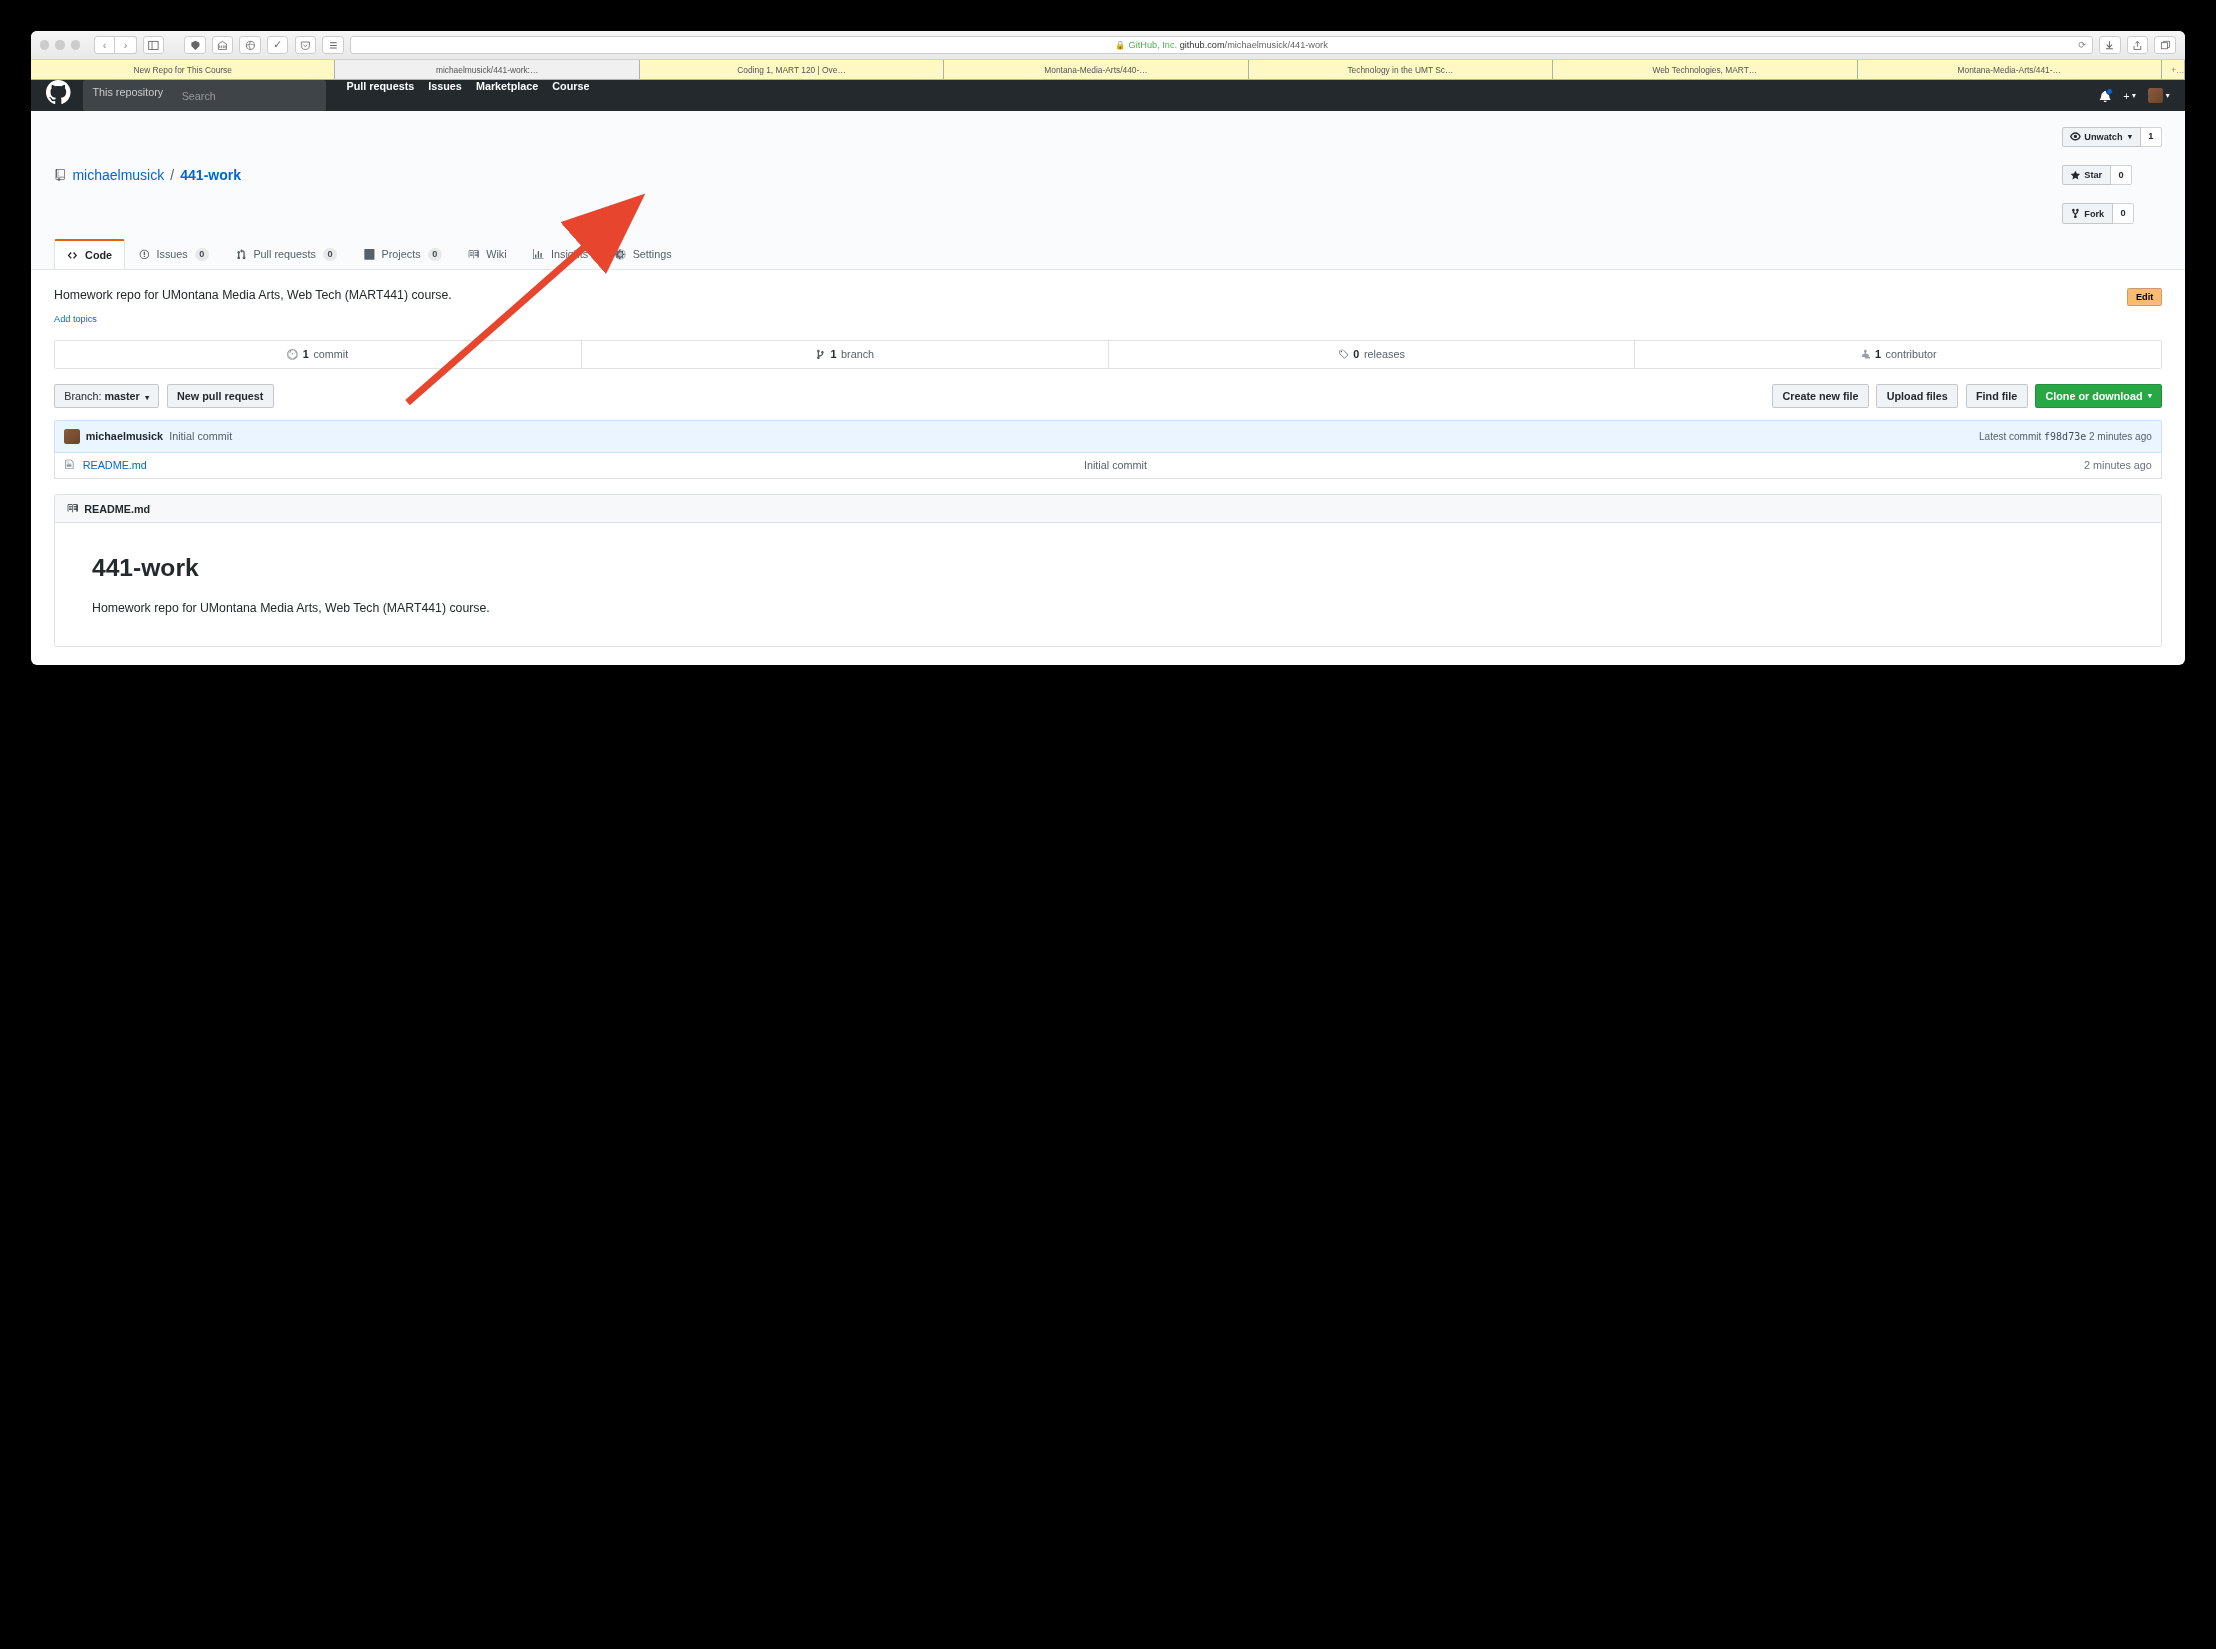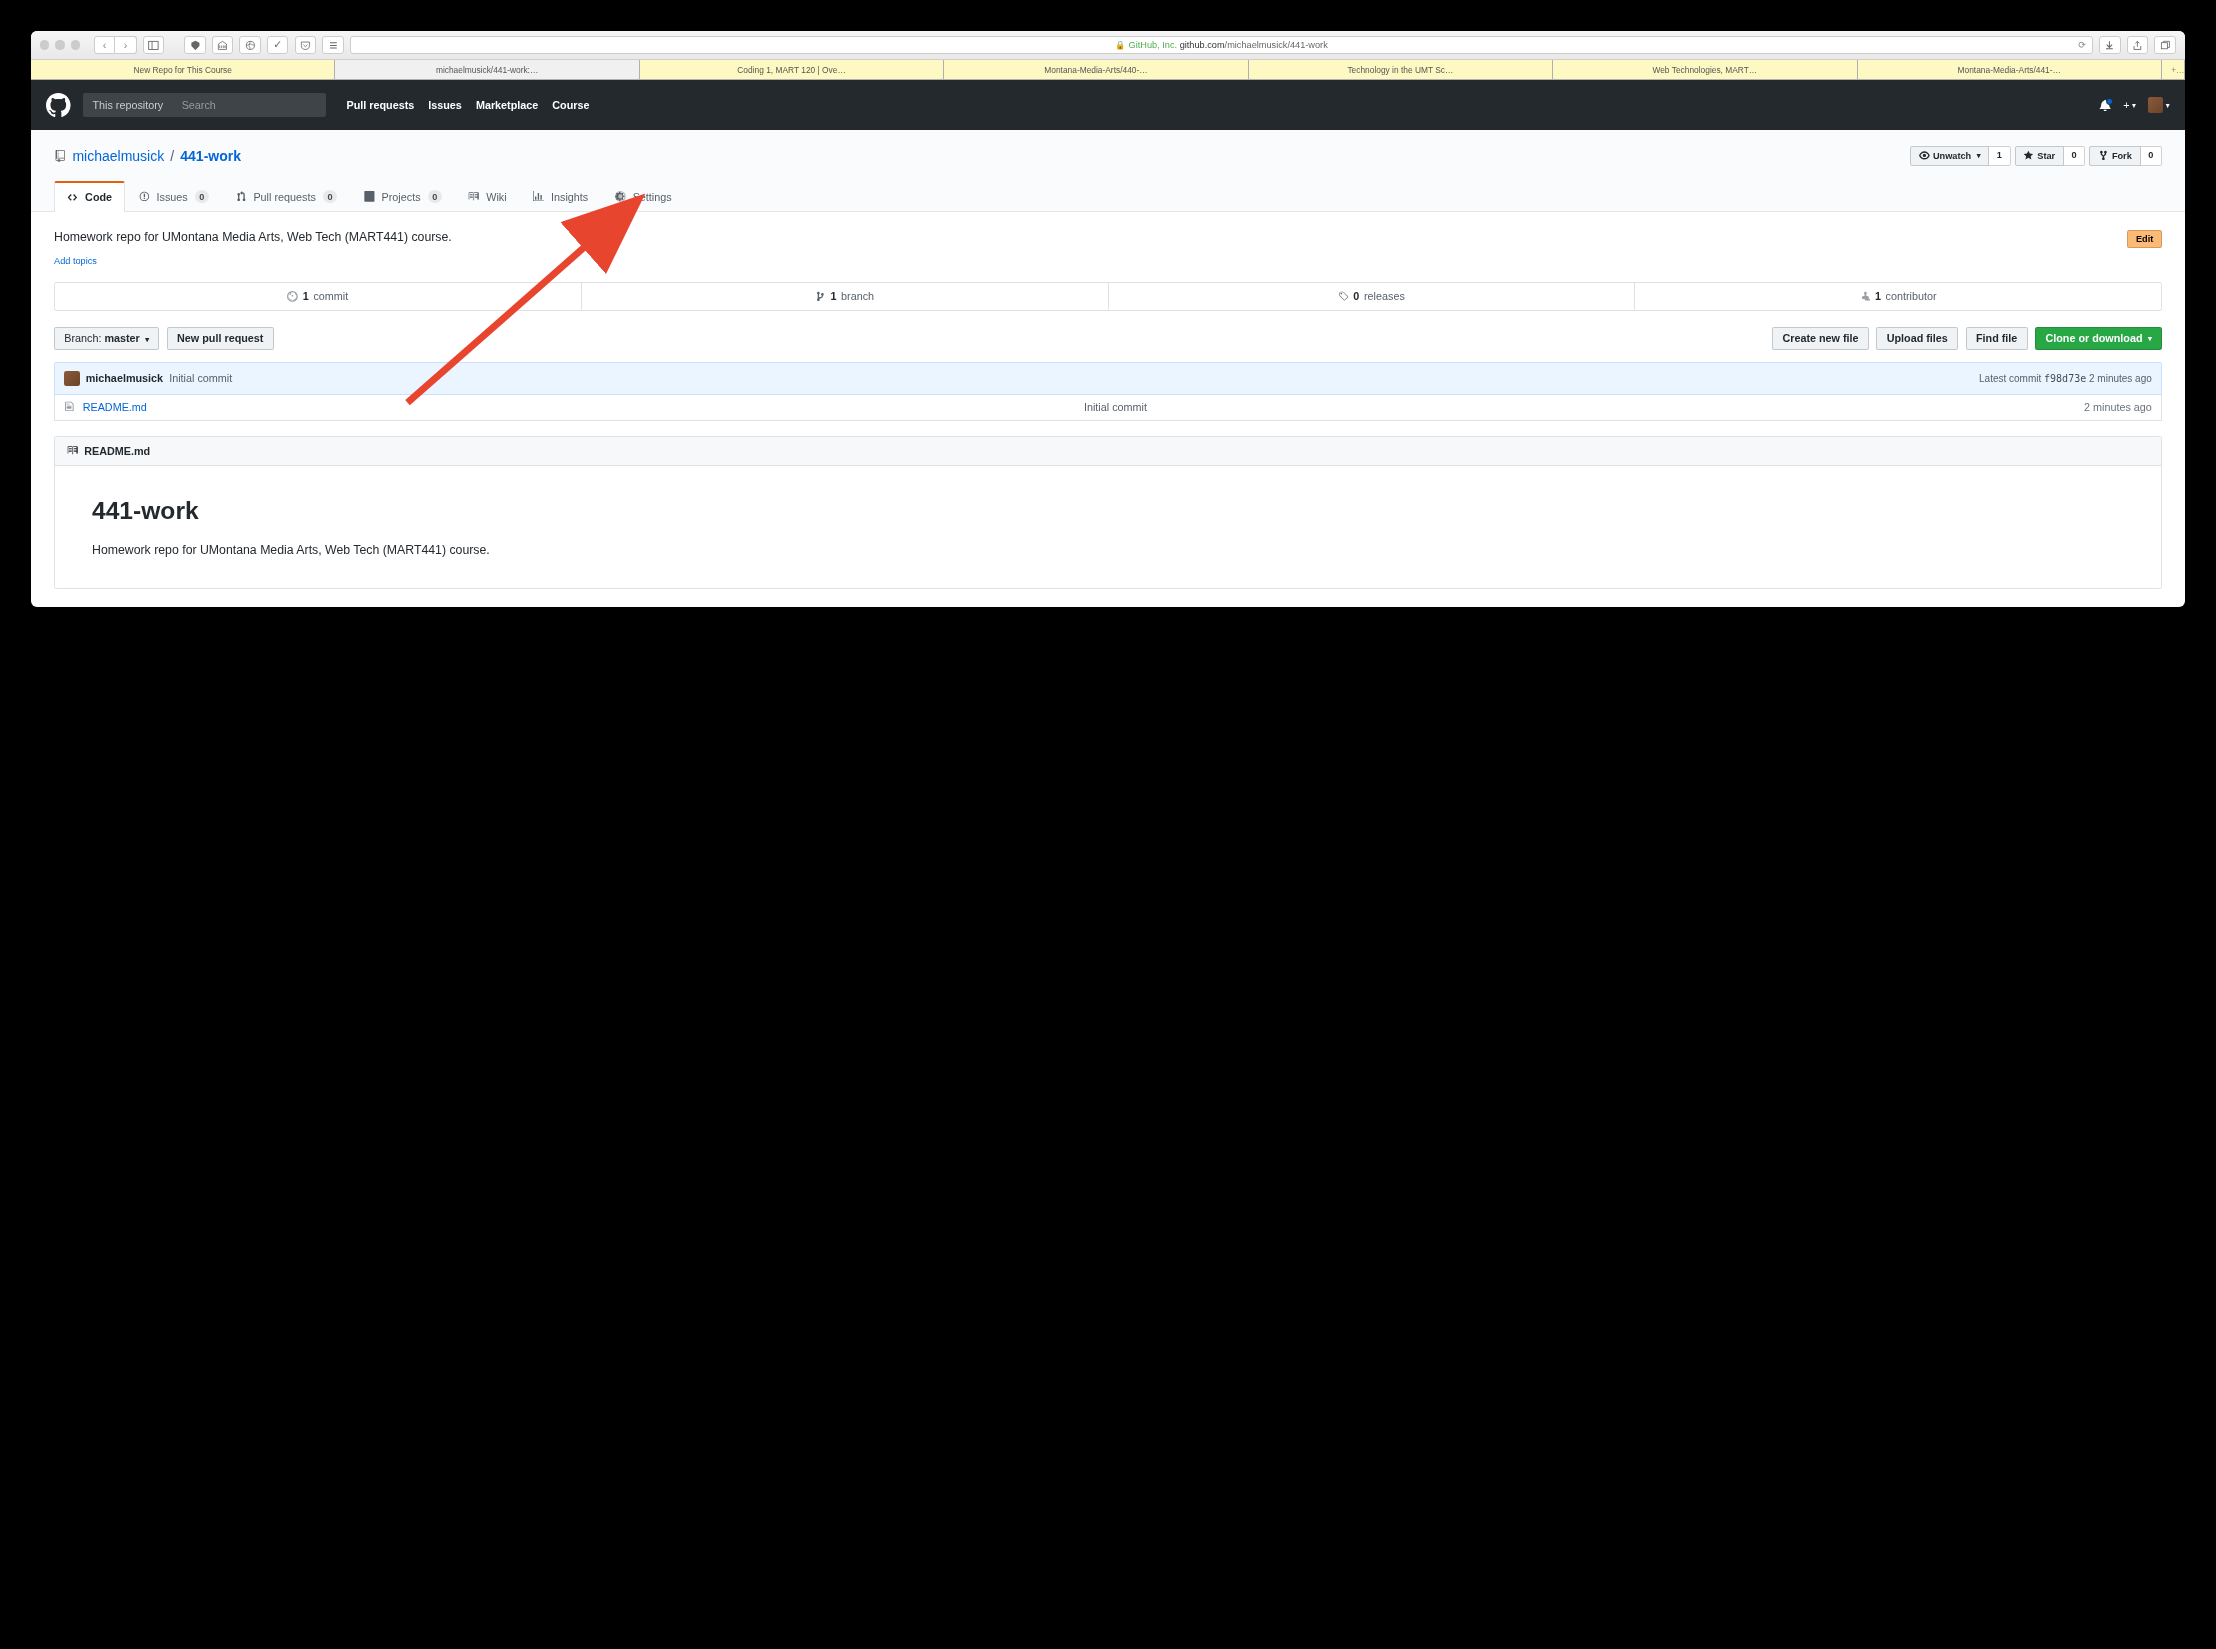--- a/index.html
+++ b/index.html
@@ -53,21 +53,21 @@
 }
 .btab {
   flex: 1; padding: 4.6px 9.2px; font-size: 8.4px; color: #555;
   border-right: 0.8px solid #b0b0b0; text-align: center;
   white-space: nowrap; overflow: hidden; text-overflow: ellipsis;
   background: #fef9c3;
 }
 .btab.active { background: #f0f0f0; }
 .btab-plus { width: 23px; flex: none; color: #888; cursor: pointer; }
 .gh-header {
-  background: #24292e; height: 50px; display: flex; align-items: center;
+  background: #24292e; height: 31px; display: flex; 
   padding: 0 15.4px; gap: 12.3px; color: #fff;
 }
 .gh-logo { width: 24.6px; height: 24.6px; fill: #fff; }
 .search-scope {
   background: #3f4448; color: #ccc; padding: 6.1px 9.2px; border-radius: 2.3px 0 0 2.3px;
   font-size: 10.8px;
 }
 .search-input {
   background: #3f4448; border: none; color: #fff; padding: 6.1px 9.2px;
   border-radius: 0 2.3px 2.3px 0; width: 154px; font-size: 10.8px;
@@ -82,21 +82,21 @@
 .avatar { width: 15.4px; height: 15.4px; background: linear-gradient(135deg,#8b5a3c,#6b4428); border-radius: 2.3px; }
 .caret { font-size: 7.7px; margin-left: 2.3px; }
 .repo-head {
   padding: 15.4px 23px 0; border-bottom: 0.8px solid #e1e4e8; background: #fafbfc;
 }
 .repo-title { display: flex; align-items: center; gap: 6.1px; margin-bottom: 15.4px; }
 .repo-title .ico { color: #666; }
 .repo-title a { color: #0366d6; font-size: 14px; text-decoration: none; }
 .repo-title .sep { color: #586069; font-size: 14px; }
 .repo-title .name { font-weight: 600; }
-.repo-actions { margin-left: auto; display: flex; gap: 4px; }
+.repo-actions { margin-left: auto; display: flex; gap: 18px; flex-direction: column; }
 .btn-grp { display: flex; }
 .btn {
   background: #eff3f6; border: 0.8px solid rgba(27,31,35,0.2);
   padding: 3.8px 7.7px; font-size: 9.2px; font-weight: 600; color: #24292e;
   display: flex; align-items: center; gap: 3.1px; cursor: pointer;
   border-radius: 2.3px;
 }
 .btn-grp .btn:first-child { border-radius: 2.3px 0 0 2.3px; }
 .btn-grp .count {
   background: #fff; border: 0.8px solid rgba(27,31,35,0.2); border-left: none;

